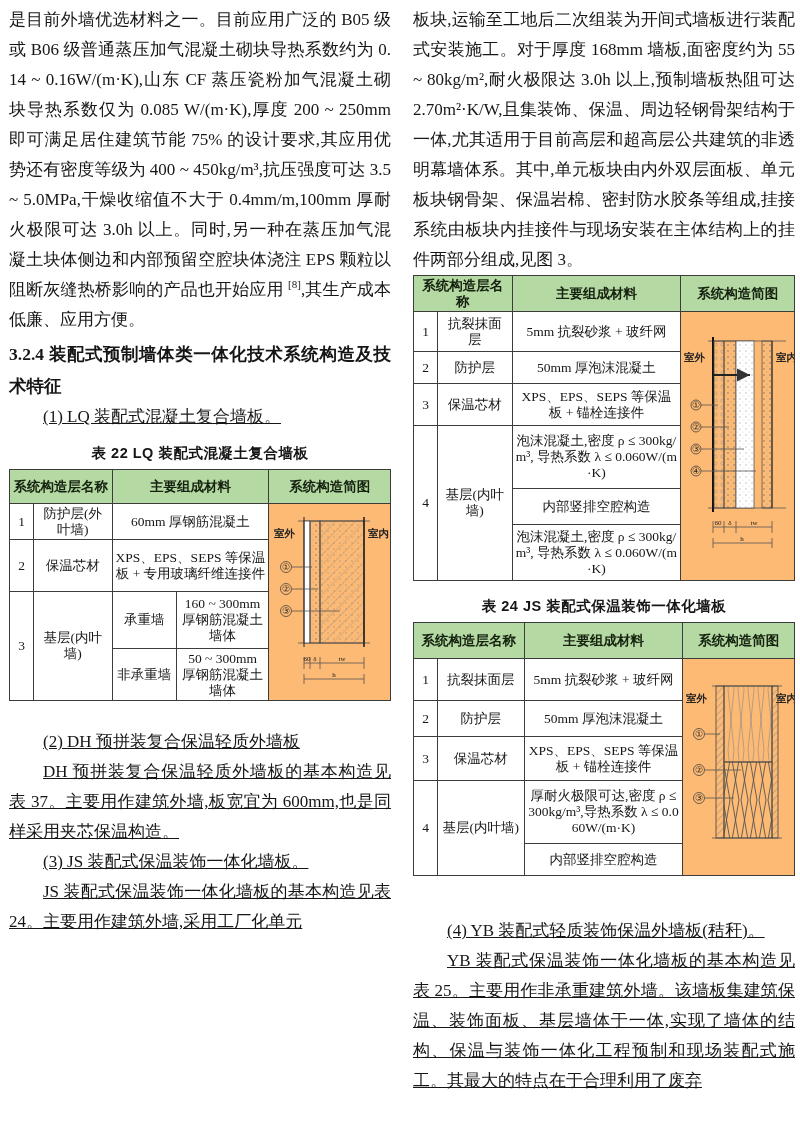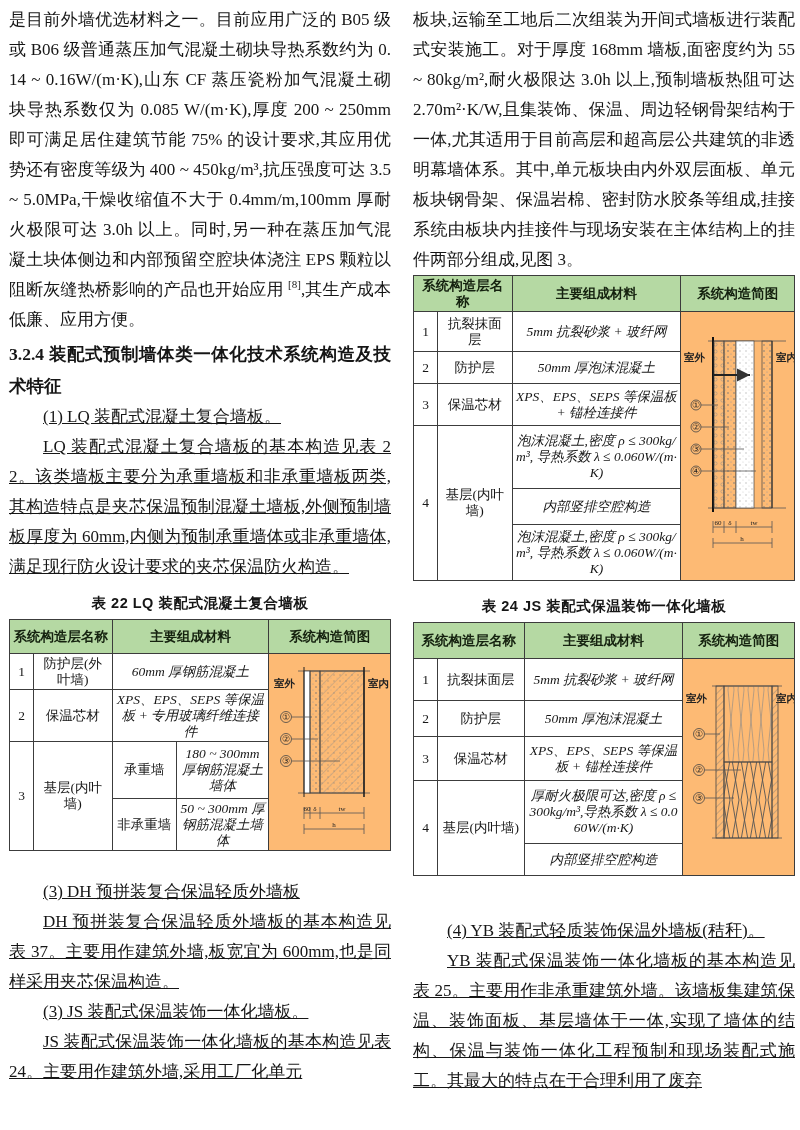--- a/index.html
+++ b/index.html
@@ -10,21 +10,21 @@
   p.body{font-size:17px;line-height:30px;text-align:justify;margin:0;word-break:break-all;}
   p.indent{text-indent:2em;text-decoration:underline;}
   sup.note{font-size:11px;line-height:0;}
   h3.sect{font-size:17.5px;line-height:32px;font-weight:600;margin:3px 0 0 0;text-align:justify;}
   .tbl-title{font-family:"Liberation Sans","DejaVu Sans",sans-serif;font-weight:bold;font-size:14.5px;
              text-align:center;margin:12px 0 6px 0;letter-spacing:.5px;}
   table.tbl{border-collapse:collapse;width:100%;table-layout:fixed;border:1.5px solid #2e2e2e;}
   table.tbl td,table.tbl th{border:1px solid #3c3c3c;padding:1px 3px;font-size:13.5px;line-height:16px;
              text-align:center;vertical-align:middle;overflow:hidden;}
   table.tbl th{background:#b5d9a3;font-weight:bold;color:#15220f;}
-  td.mat{text-align:left;padding-left:5px;word-break:break-all;font-style:italic;}
+  td.mat{text-align:left;padding-left:5px;word-break:break-all;}
   td.diag-cell{padding:0;vertical-align:middle;background:#fdba74;}
   .h34{height:34px}.h36{height:36px}.h32{height:32px}
   .h40{height:40px}.h42{height:42px}.h44{height:44px}
   .h50{height:50px}.h52{height:52px}.h54{height:54px}.h56{height:56px}
   .sp26{height:26px}.sp40{height:40px}
   svg text{font-family:"Liberation Serif","DejaVu Serif",serif;fill:#222;}
   svg .lbl{font-size:10.5px;font-weight:bold;}
   svg .co{font-size:9px;}
   svg .dim{font-size:7px;}
 </style>
@@ -33,21 +33,20 @@
 
 <div class="page">
   <div class="cols">
 
     <div class="col">
       <p class="body"><span>是目前外墙优选材料之一。目前应用广泛的 B05 级或 B06 级普通蒸压加气混凝土砌块导热系数约为 0.14 ~ 0.16W/(m·K),山东 CF 蒸压瓷粉加气混凝土砌块导热系数仅为 0.085 W/(m·K),厚度 200 ~ 250mm 即可满足居住建筑节能 75% 的设计要求,其应用优势还有密度等级为 400 ~ 450kg/m³,抗压强度可达 3.5 ~ 5.0MPa,干燥收缩值不大于 0.4mm/m,100mm 厚耐火极限可达 3.0h 以上。同时,另一种在蒸压加气混凝土块体侧边和内部预留空腔块体浇注 EPS 颗粒以阻断灰缝热桥影响的产品也开始应用 </span><sup class="note">[8]</sup><span>,其生产成本低廉、应用方便。</span></p>
 
       <h3 class="sect">3.2.4 装配式预制墙体类一体化技术系统构造及技术特征</h3>
 
       <p class="body indent">(1) LQ 装配式混凝土复合墙板。</p>
-      <p class="body indent">LQ 装配式混凝土复合墙板的基本构造见表 22。该类墙板主要分为承重墙板和非承重墙板两类,其构造特点是夹芯保温预制混凝土墙板,外侧预制墙板厚度为 60mm,内侧为预制承重墙体或非承重墙体,满足现行防火设计要求的夹芯保温防火构造。</p>
 
       <div class="tbl-title">表 22  LQ 装配式混凝土复合墙板</div>
 
       <table class="tbl">
         <colgroup>
             <col style="width:24px">
             <col style="width:78px">
             <col style="width:64px">
             <col style="width:92px">
             <col style="width:121px">
@@ -119,31 +118,31 @@
           </tr>
           <tr class="h52">
             <td>2</td>
             <td>保温芯材</td>
             <td colspan="2" class="mat">XPS、EPS、SEPS 等保温板 + 专用玻璃纤维连接件</td>
           </tr>
           <tr class="h50">
             <td rowspan="2">3</td>
             <td rowspan="2">基层(内叶墙)</td>
             <td>承重墙</td>
-            <td class="mat">180 ~ 300mm 厚钢筋混凝土墙体</td>
+            <td class="mat">160 ~ 300mm 厚钢筋混凝土墙体</td>
           </tr>
           <tr class="h52">
             <td>非承重墙</td>
             <td class="mat">50 ~ 300mm 厚钢筋混凝土墙体</td>
           </tr>
         </tbody>
       </table>
 
       <div class="sp26"></div>
-      <p class="body indent">(3) DH 预拼装复合保温轻质外墙板</p>
+      <p class="body indent">(2) DH 预拼装复合保温轻质外墙板</p>
       <p class="body indent">DH 预拼装复合保温轻质外墙板的基本构造见表 37。主要用作建筑外墙,板宽宜为 600mm,也是同样采用夹芯保温构造。</p>
       <p class="body indent">(3) JS 装配式保温装饰一体化墙板。</p>
       <p class="body indent">JS 装配式保温装饰一体化墙板的基本构造见表 24。主要用作建筑外墙,采用工厂化单元</p>
     </div>
 
     <div class="col">
       <p class="body">板块,运输至工地后二次组装为开间式墙板进行装配式安装施工。对于厚度 168mm 墙板,面密度约为 55 ~ 80kg/m²,耐火极限达 3.0h 以上,预制墙板热阻可达 2.70m²·K/W,且集装饰、保温、周边轻钢骨架结构于一体,尤其适用于目前高层和超高层公共建筑的非透明幕墙体系。其中,单元板块由内外双层面板、单元板块钢骨架、保温岩棉、密封防水胶条等组成,挂接系统由板块内挂接件与现场安装在主体结构上的挂件两部分组成,见图 3。</p>
 
 
       <table class="tbl">

